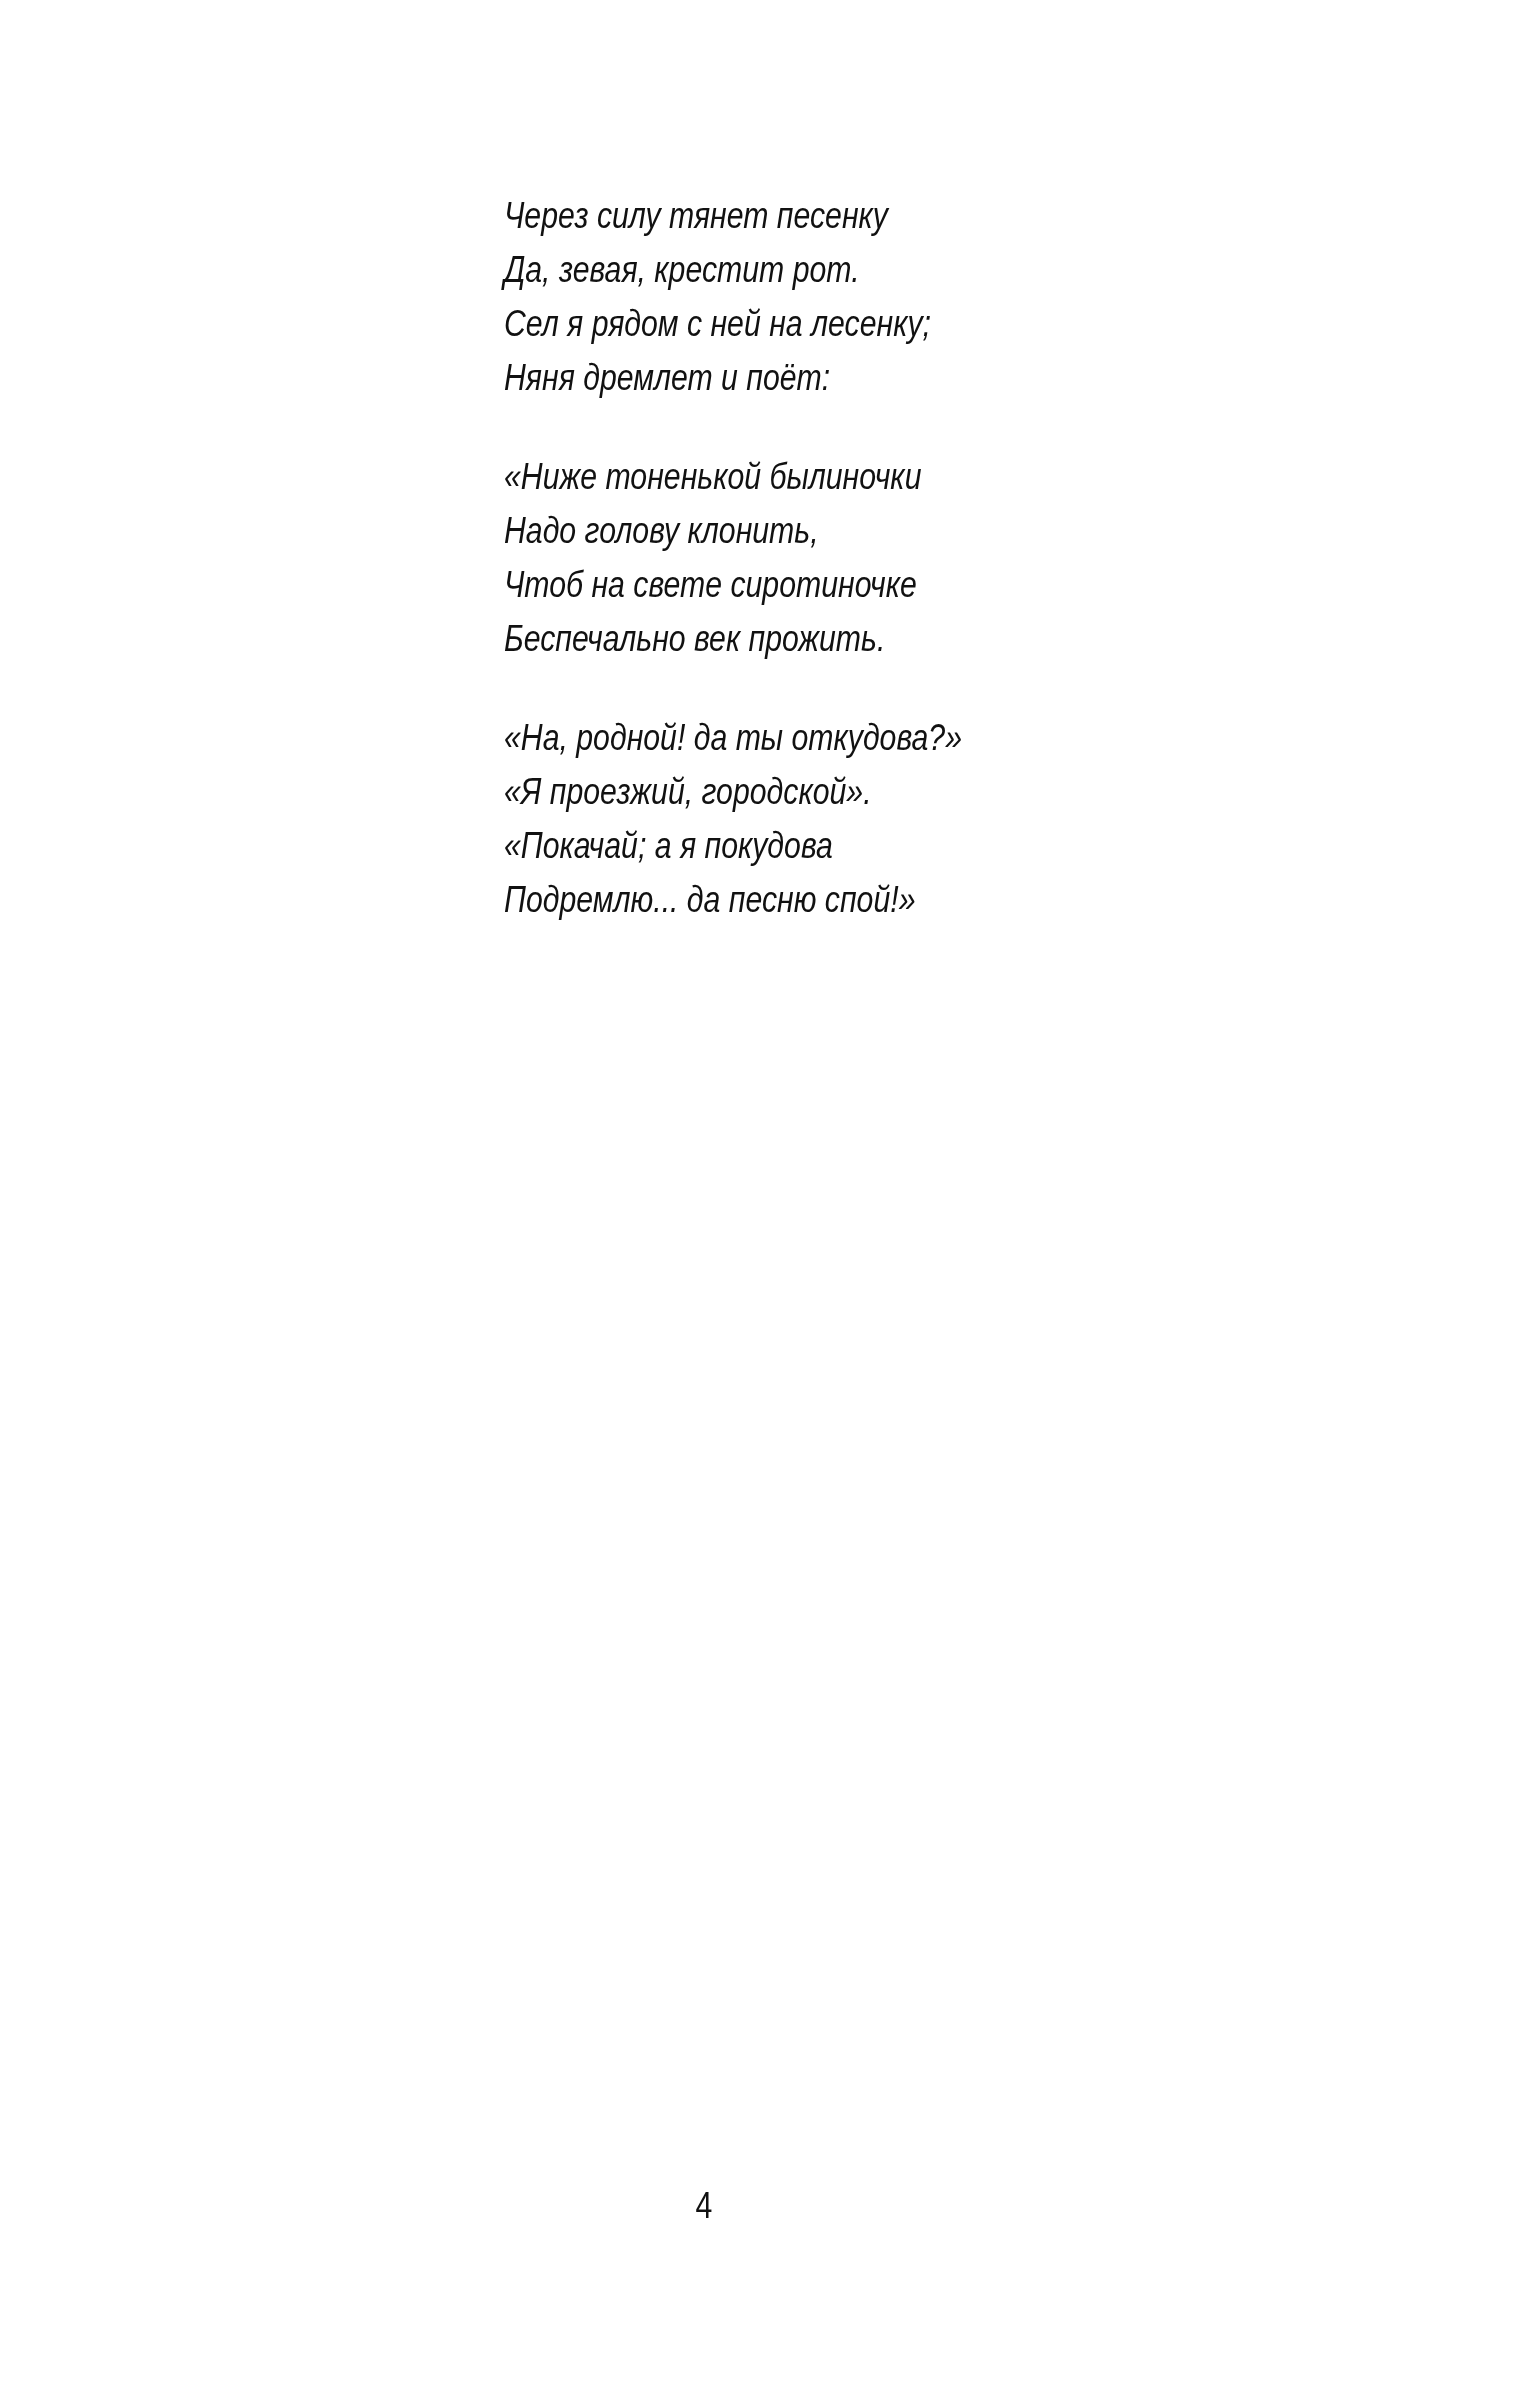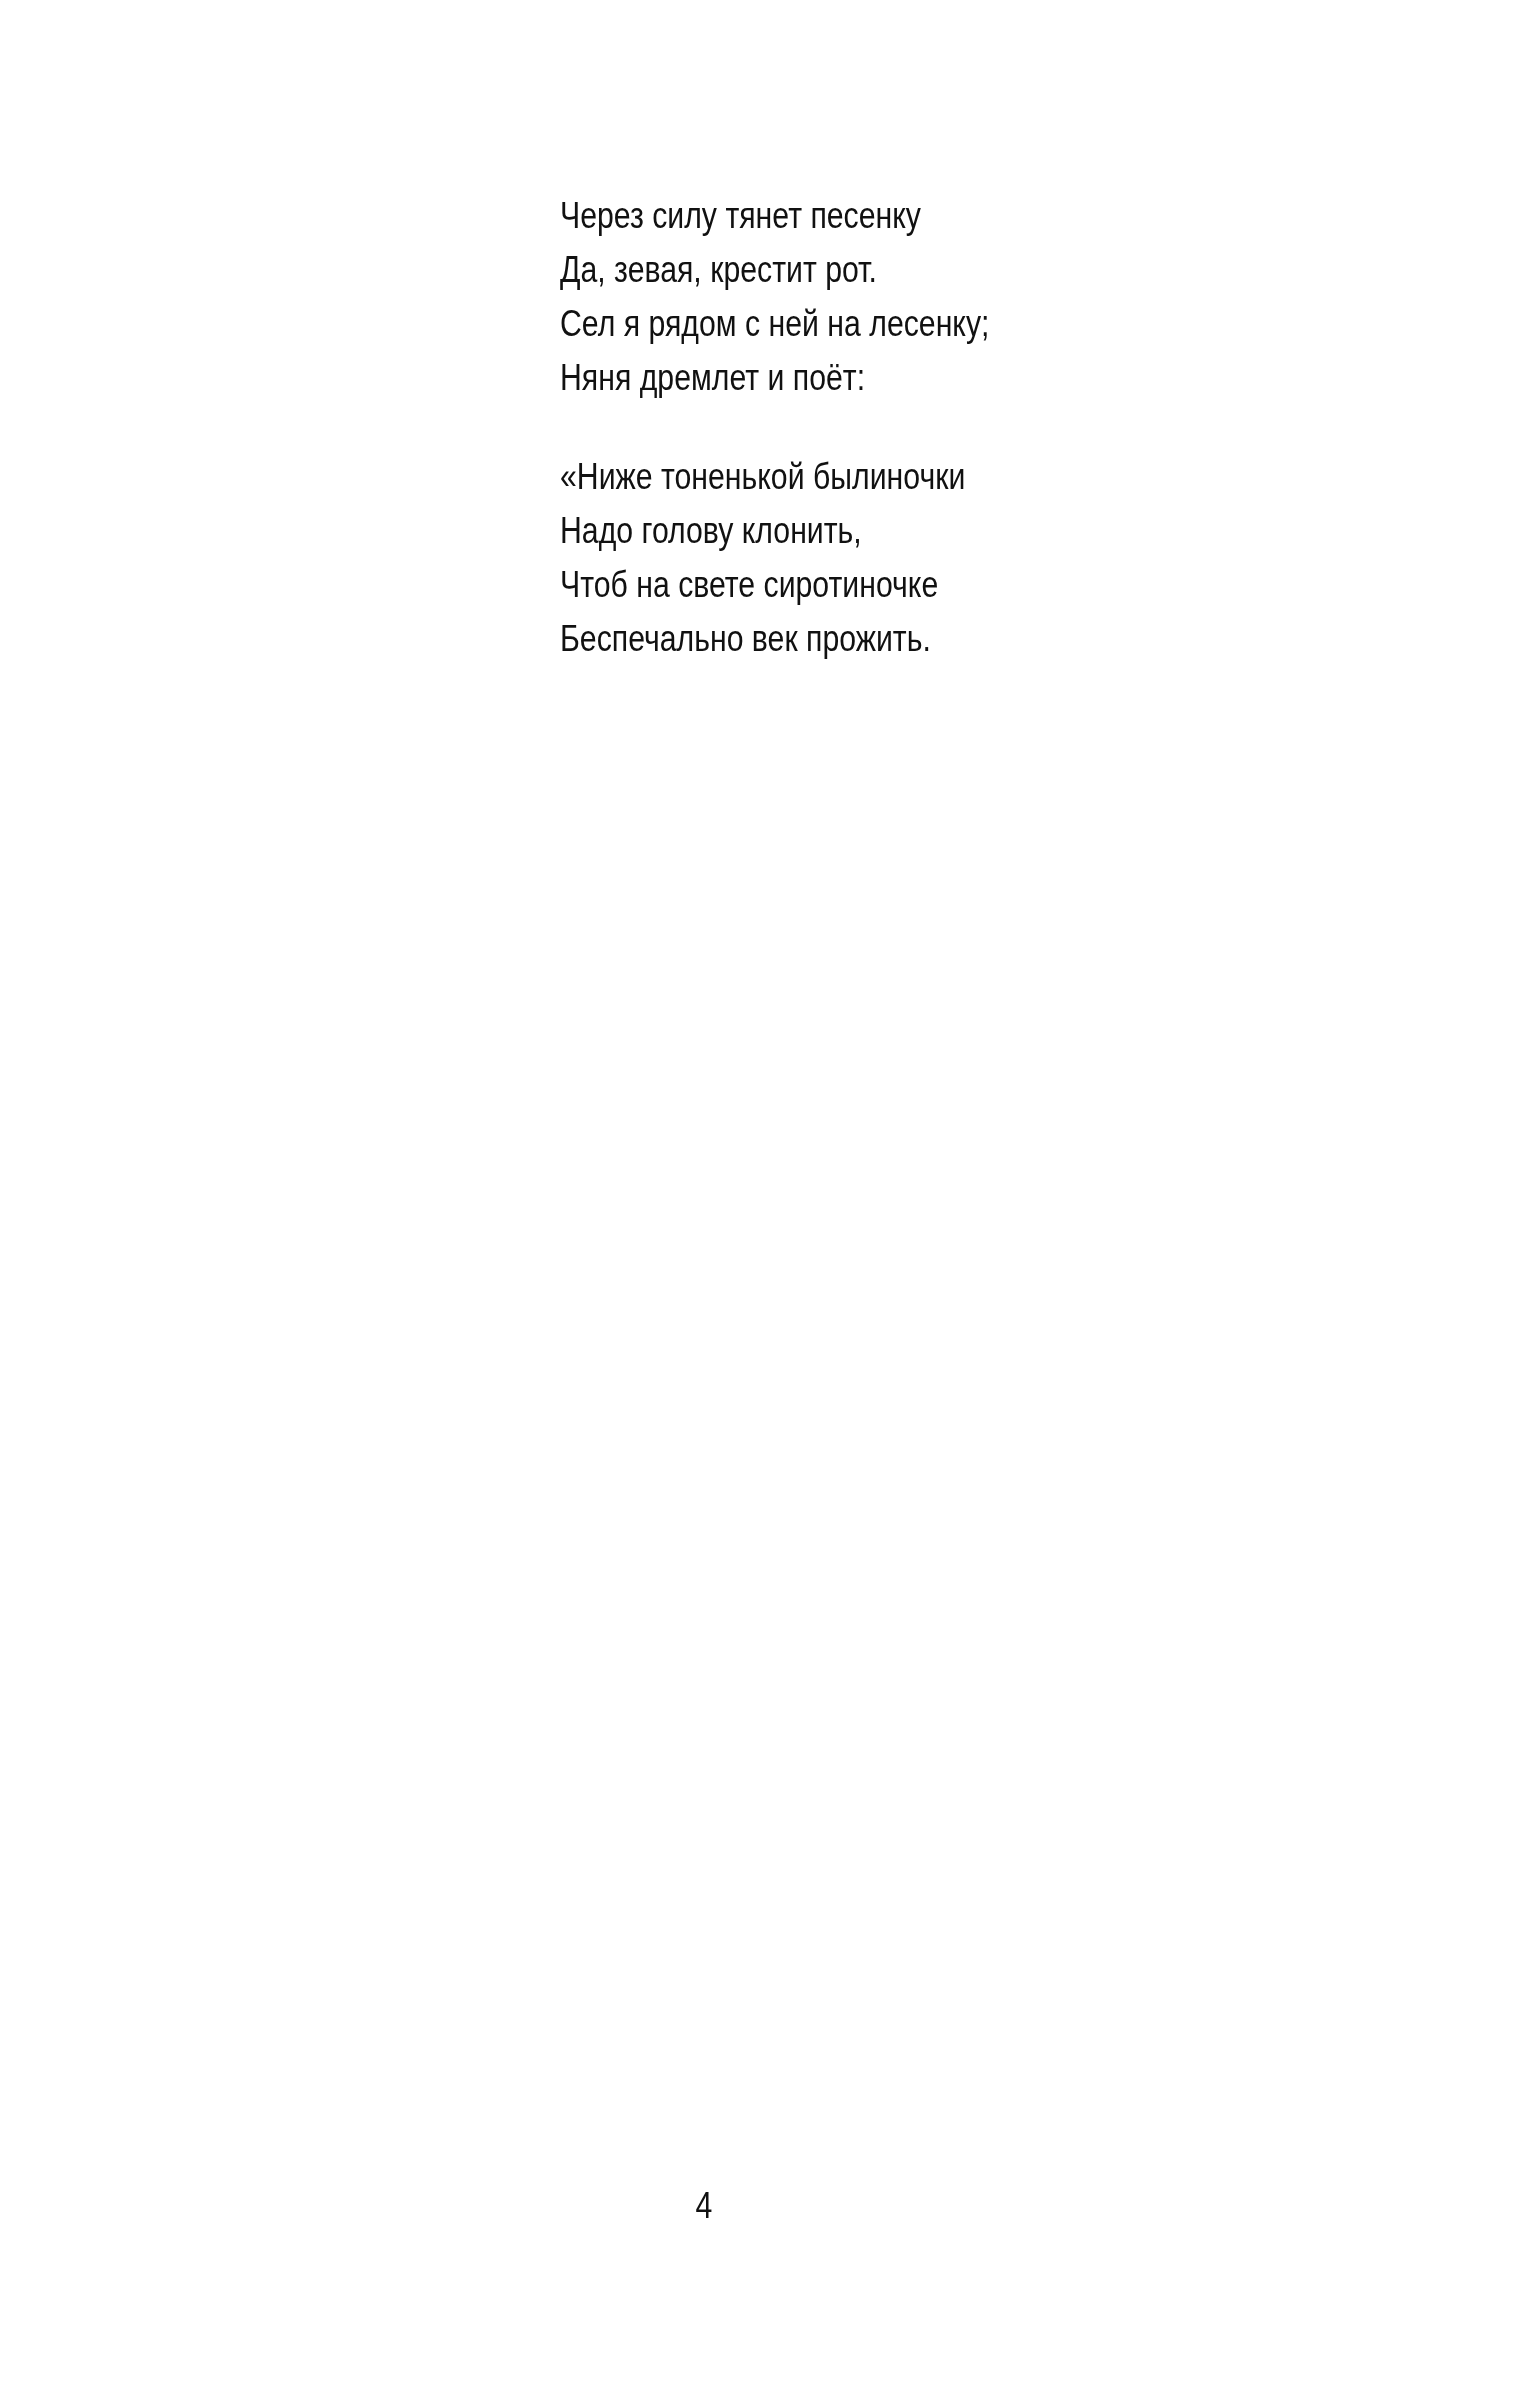--- a/index.html
+++ b/index.html
@@ -1,18 +1,18 @@
 <!DOCTYPE html>
 <html style="font-size:14.6px"><head>
 <meta charset="utf-8">
 <style>
   html, body { margin:0; padding:0; background:#ffffff; }
   body { width:1539px; height:2389px; position:relative; overflow:hidden;
          font-family:"Liberation Sans", sans-serif; color:#111111; }
-  .poem { position:absolute; left:560px; top:189px; }
+  .poem { position:absolute; left:504px; top:189px;font-style:italic; }
   .stanza { margin:0 0 45px 0; }
   .line { font-size:36px; line-height:54px; height:54px; white-space:nowrap;
           transform:scaleX(0.84); transform-origin:left center; }
   .page-number { position:absolute; left:0; width:1408px; top:2184px; text-align:center;
                  font-size:36px; line-height:44px; transform:scaleX(0.84); }
 </style>
 </head>
 <body>
 
 <div class="poem">
@@ -21,16 +21,22 @@
     <div class="line">Да, зевая, крестит рот.</div>
     <div class="line">Сел я рядом с ней на лесенку;</div>
     <div class="line">Няня дремлет и поёт:</div>
   </div>
   <div class="stanza">
     <div class="line">«Ниже тоненькой былиночки</div>
     <div class="line">Надо голову клонить,</div>
     <div class="line">Чтоб на свете сиротиночке</div>
     <div class="line">Беспечально век прожить.</div>
   </div>
+  <div class="stanza">
+    <div class="line">«На, родной! да ты откудова?»</div>
+    <div class="line">«Я проезжий, городской».</div>
+    <div class="line">«Покачай; а я покудова</div>
+    <div class="line">Подремлю... да песню спой!»</div>
+  </div>
 </div>
 
 <div class="page-number">4</div>
 
 
 </body></html>

